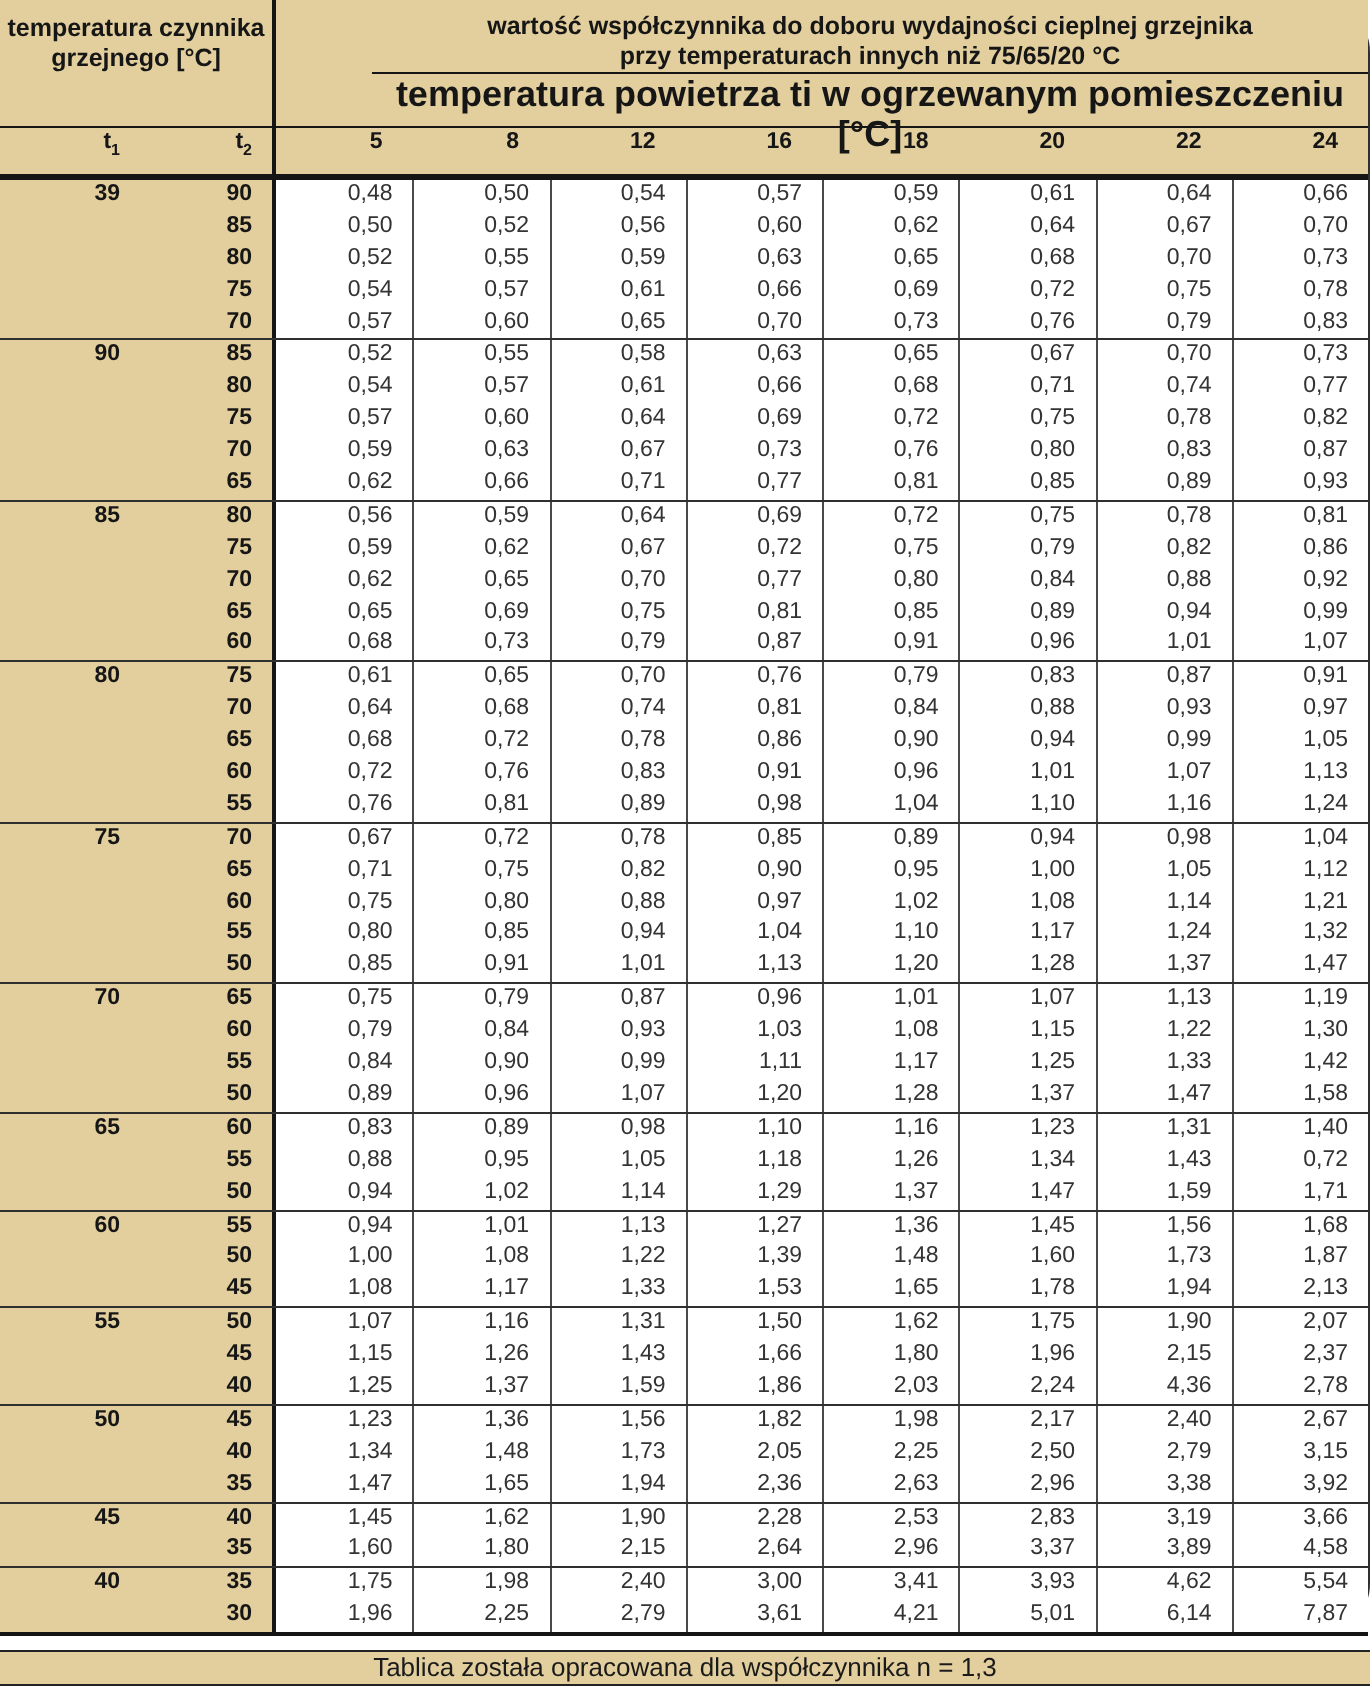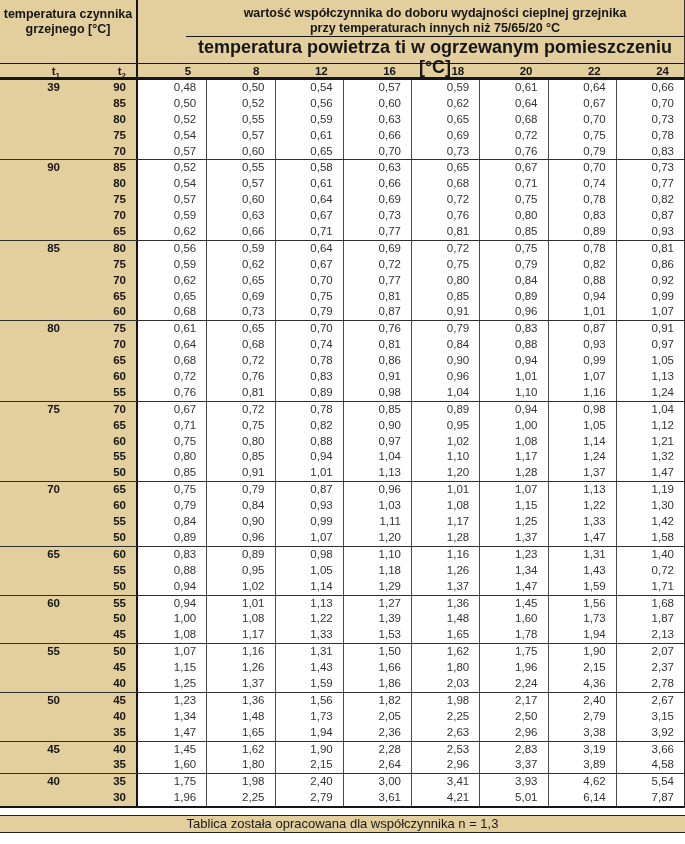--- a/index.html
+++ b/index.html
@@ -1,31 +1,31 @@
 <!DOCTYPE html>
 <html style="--tan: #e2cf9d;"><head>
 <meta charset="utf-8">
 <style>
   :root { --tan:#e2cf9d; --line-dark:#151515; --line-mid:#2f2f2f; --line-col:#4a4a4a; }
   * { margin:0; padding:0; box-sizing:border-box; }
   body { background:#ffffff; font-family:"Liberation Sans", sans-serif; }
   .page { position:relative; width:685px; height:844px; background:#fff; overflow:hidden; }
-  .tbl { width:685px; border-right:1.6px solid var(--line-mid); }
+  .tbl { width:685px; border-right:1.6px solid var(--line-mid);border-radius:26px; }
 
   
   .hdr-top { display:flex; height:63px; background:var(--tan); }
   .hdr-left { width:138px; border-right:2.6px solid var(--line-dark);
               text-align:center; font-weight:bold; font-size:12.5px; line-height:15px; padding-top:7px; color:#161616; }
   .hdr-right { flex:1; display:flex; flex-direction:column;margin-left:48px; }
   .hdr-title { height:41px; border-bottom:1.5px solid var(--line-dark);
                text-align:center; font-weight:bold; font-size:12.5px; line-height:15px; padding-top:6px; color:#161616; }
   .hdr-sub { flex:1; text-align:center; font-weight:bold; font-size:18px; line-height:20px; color:#161616; }
 
   .hdr-cols { display:grid; grid-template-columns:70px 68px repeat(8,1fr);
-              height:17px; background:var(--tan);
+              height:27px; background:var(--tan);
               border-top:1.5px solid var(--line-dark); border-bottom:3px solid var(--line-dark);
               font-weight:bold; font-size:11.5px; line-height:14px; color:#161616; }
   .hdr-cols .hc { text-align:right; padding-right:15px; }
   .hdr-cols .hc-t { padding-right:10px; }
   .hdr-cols .hc-t2 { border-right:2.6px solid var(--line-dark); }
   sub { font-size:8px; }
 
   
   .tbody { border-bottom:2.6px solid var(--line-dark); }
   .grp { border-top:1.6px solid var(--line-mid); }

